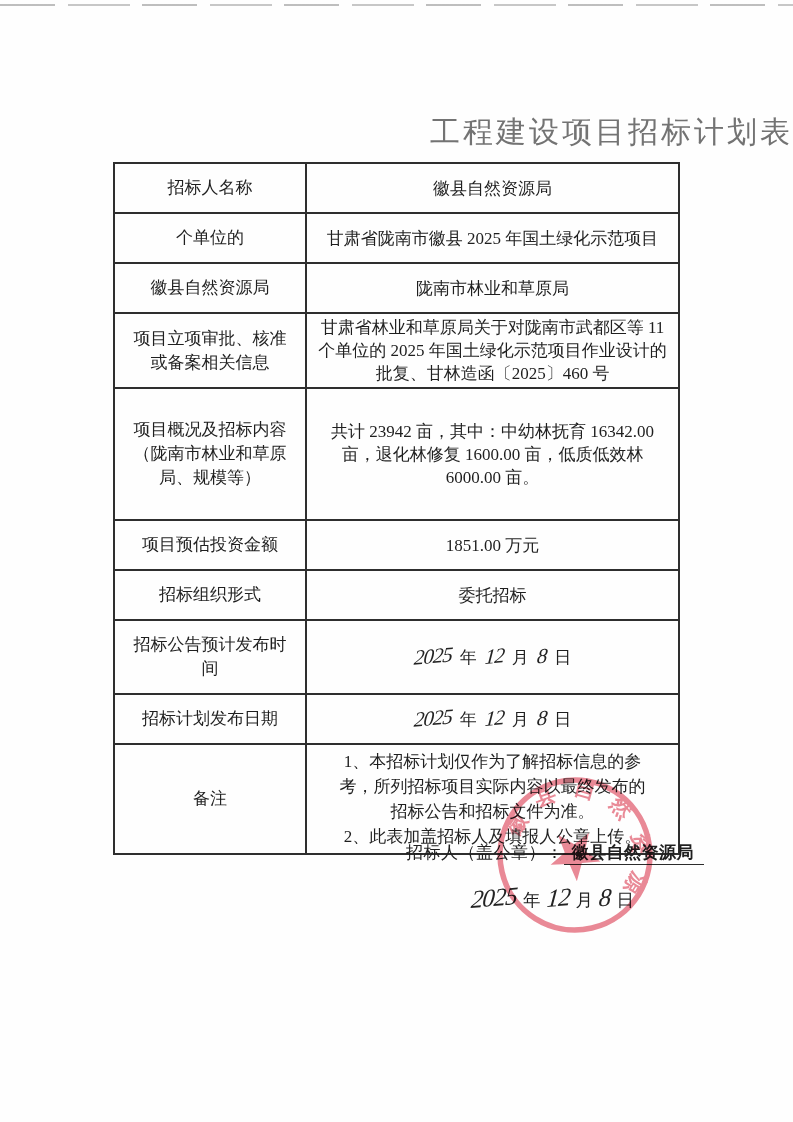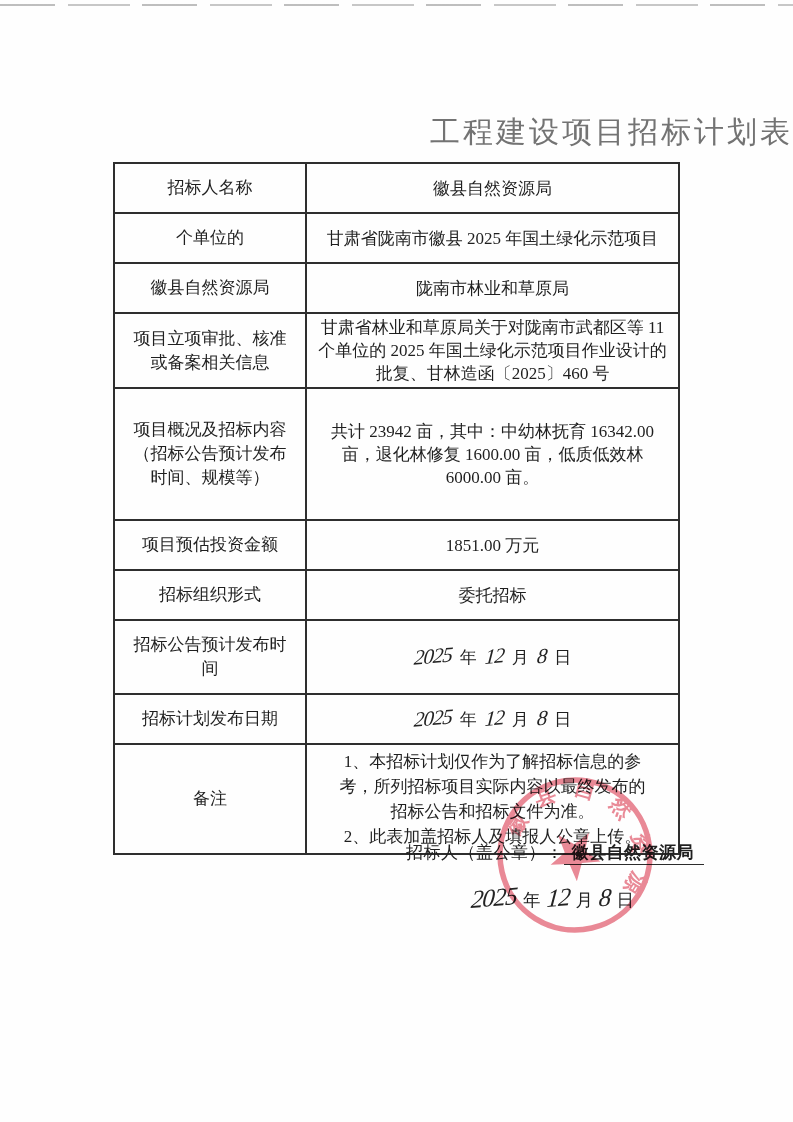--- a/index.html
+++ b/index.html
@@ -99,21 +99,21 @@
       </tr>
       <tr class="r3">
         <td class="label">徽县自然资源局</td>
         <td class="value">陇南市林业和草原局</td>
       </tr>
       <tr class="r4">
         <td class="label">项目立项审批、核准或备案相关信息</td>
         <td class="value">甘肃省林业和草原局关于对陇南市武都区等 11 个单位的 2025 年国土绿化示范项目作业设计的批复、甘林造函〔2025〕460 号</td>
       </tr>
       <tr class="r5">
-        <td class="label">项目概况及招标内容（招标公告预计发布时间、规模等）</td>
+        <td class="label">项目概况及招标内容（陇南市林业和草原局、规模等）</td>
         <td class="value">共计 23942 亩，其中：中幼林抚育 16342.00 亩，退化林修复 1600.00 亩，低质低效林 6000.00 亩。</td>
       </tr>
       <tr class="r7">
         <td class="label">项目预估投资金额</td>
         <td class="value">1851.00 万元</td>
       </tr>
       <tr class="r8">
         <td class="label">招标组织形式</td>
         <td class="value">委托招标</td>
       </tr>

